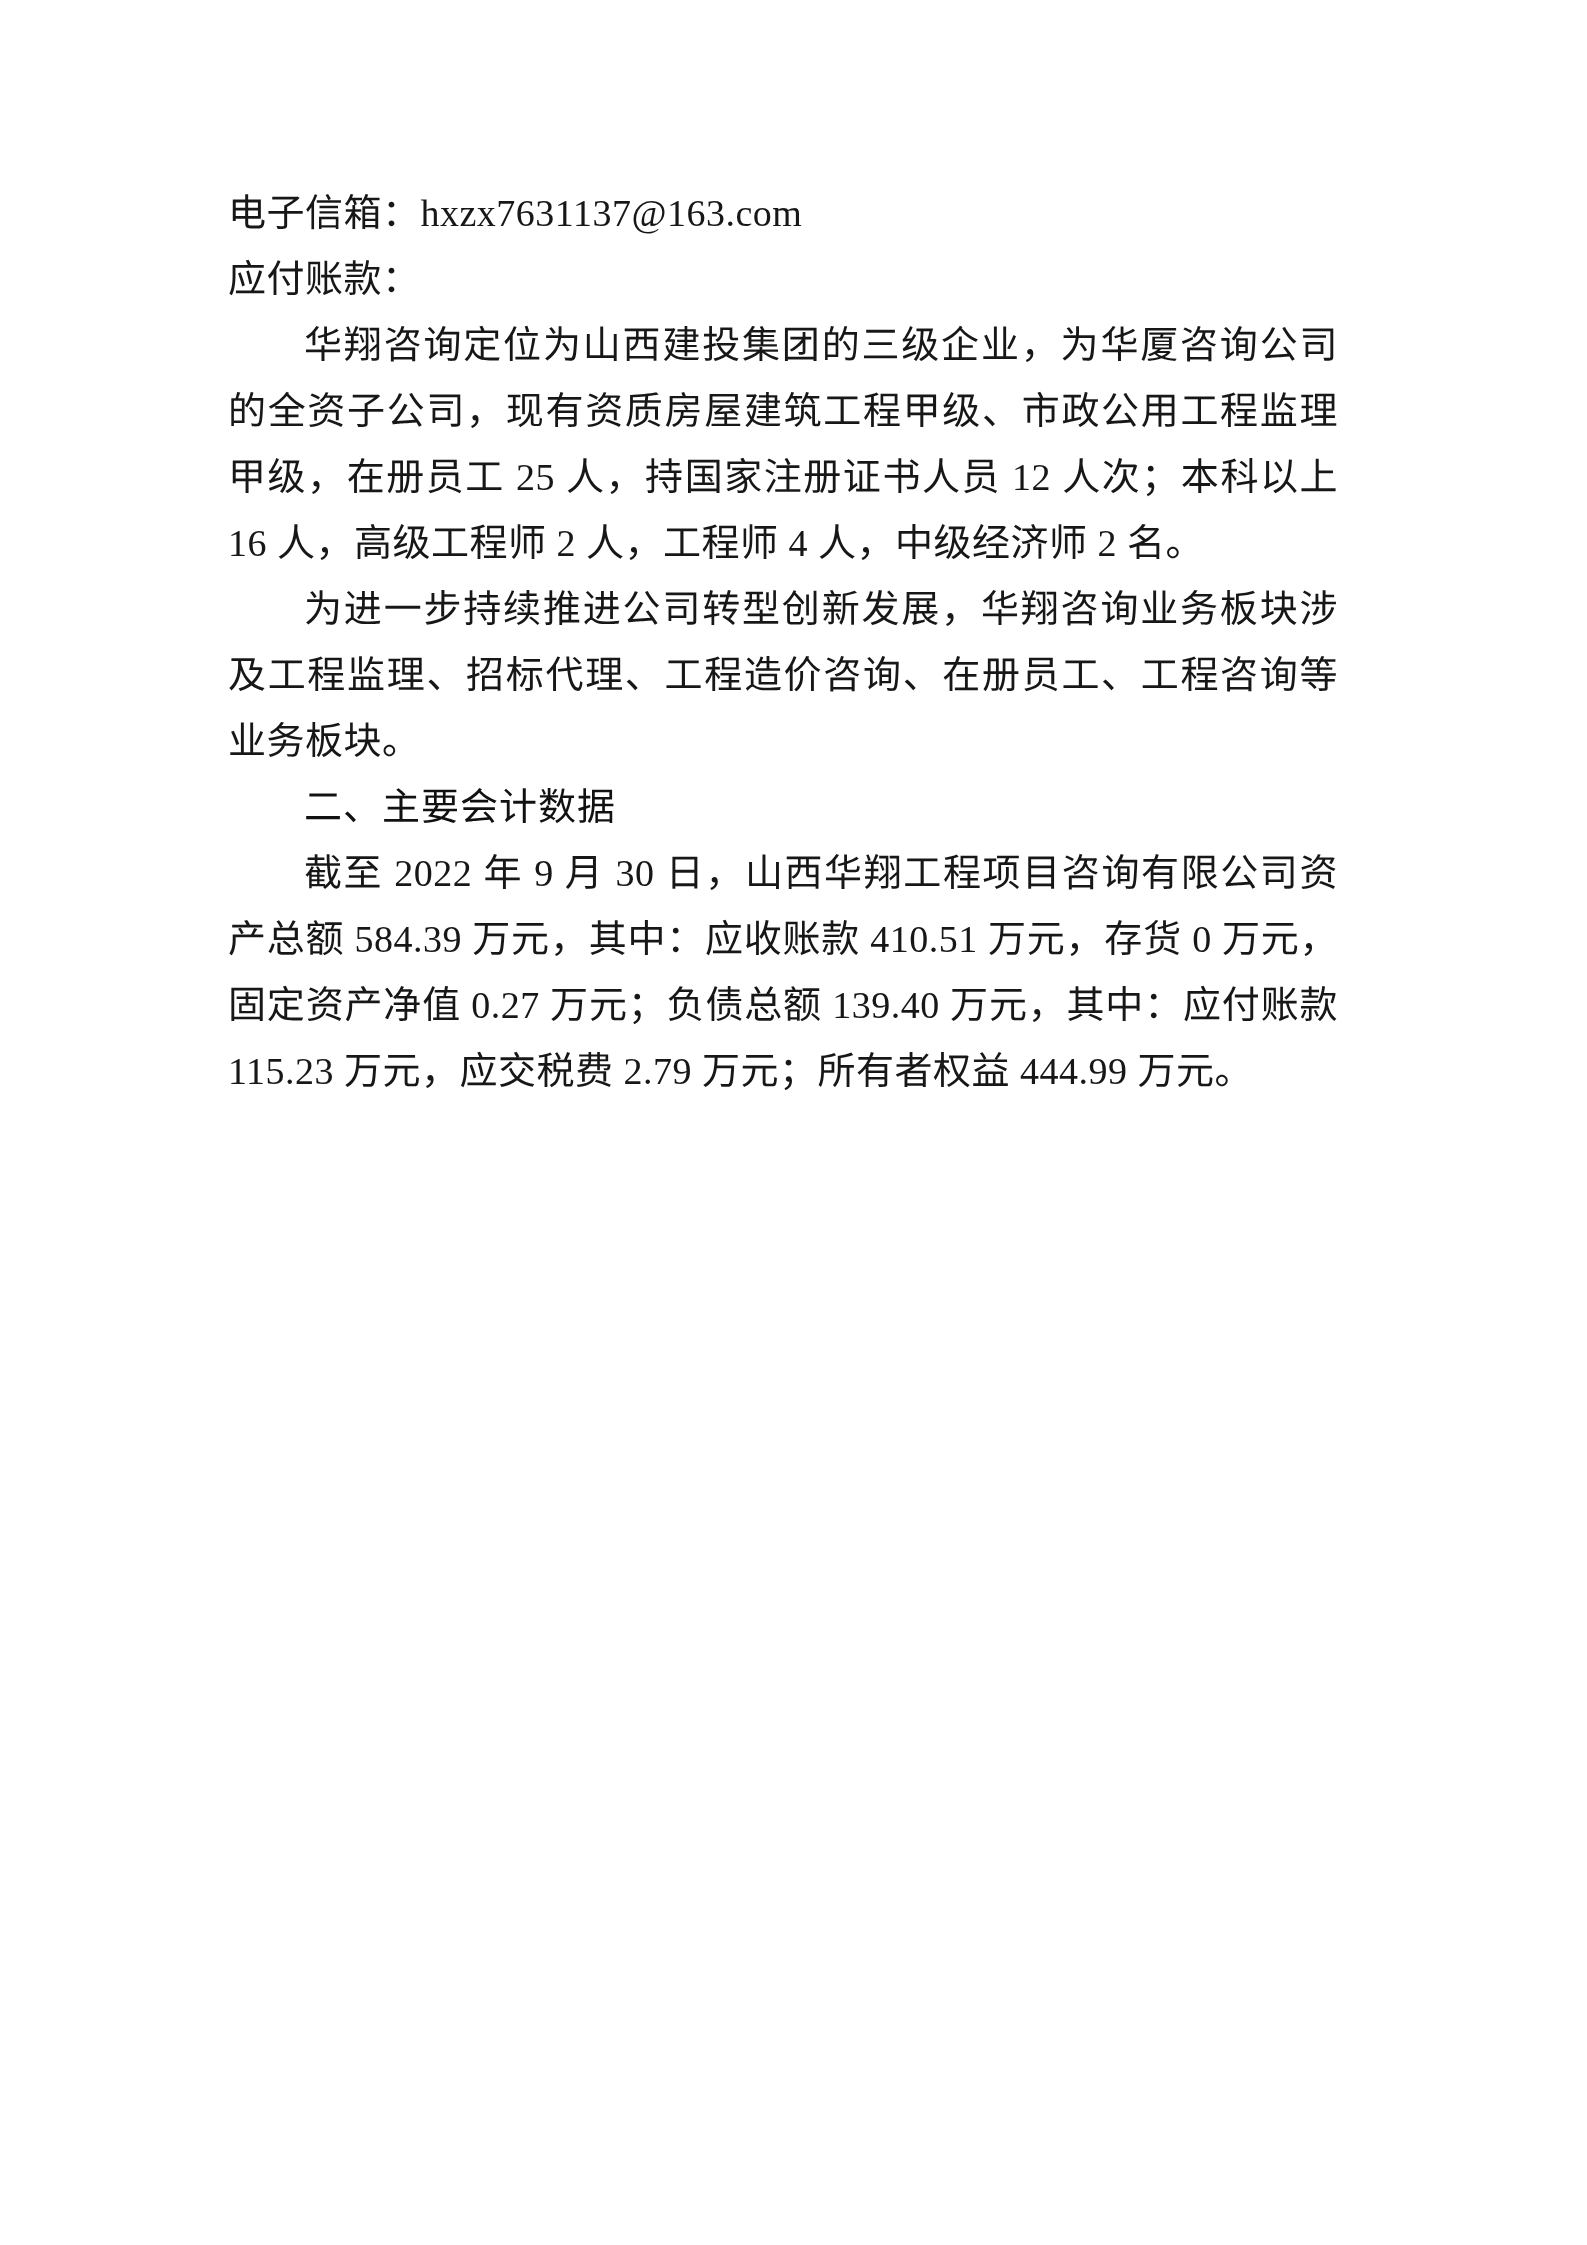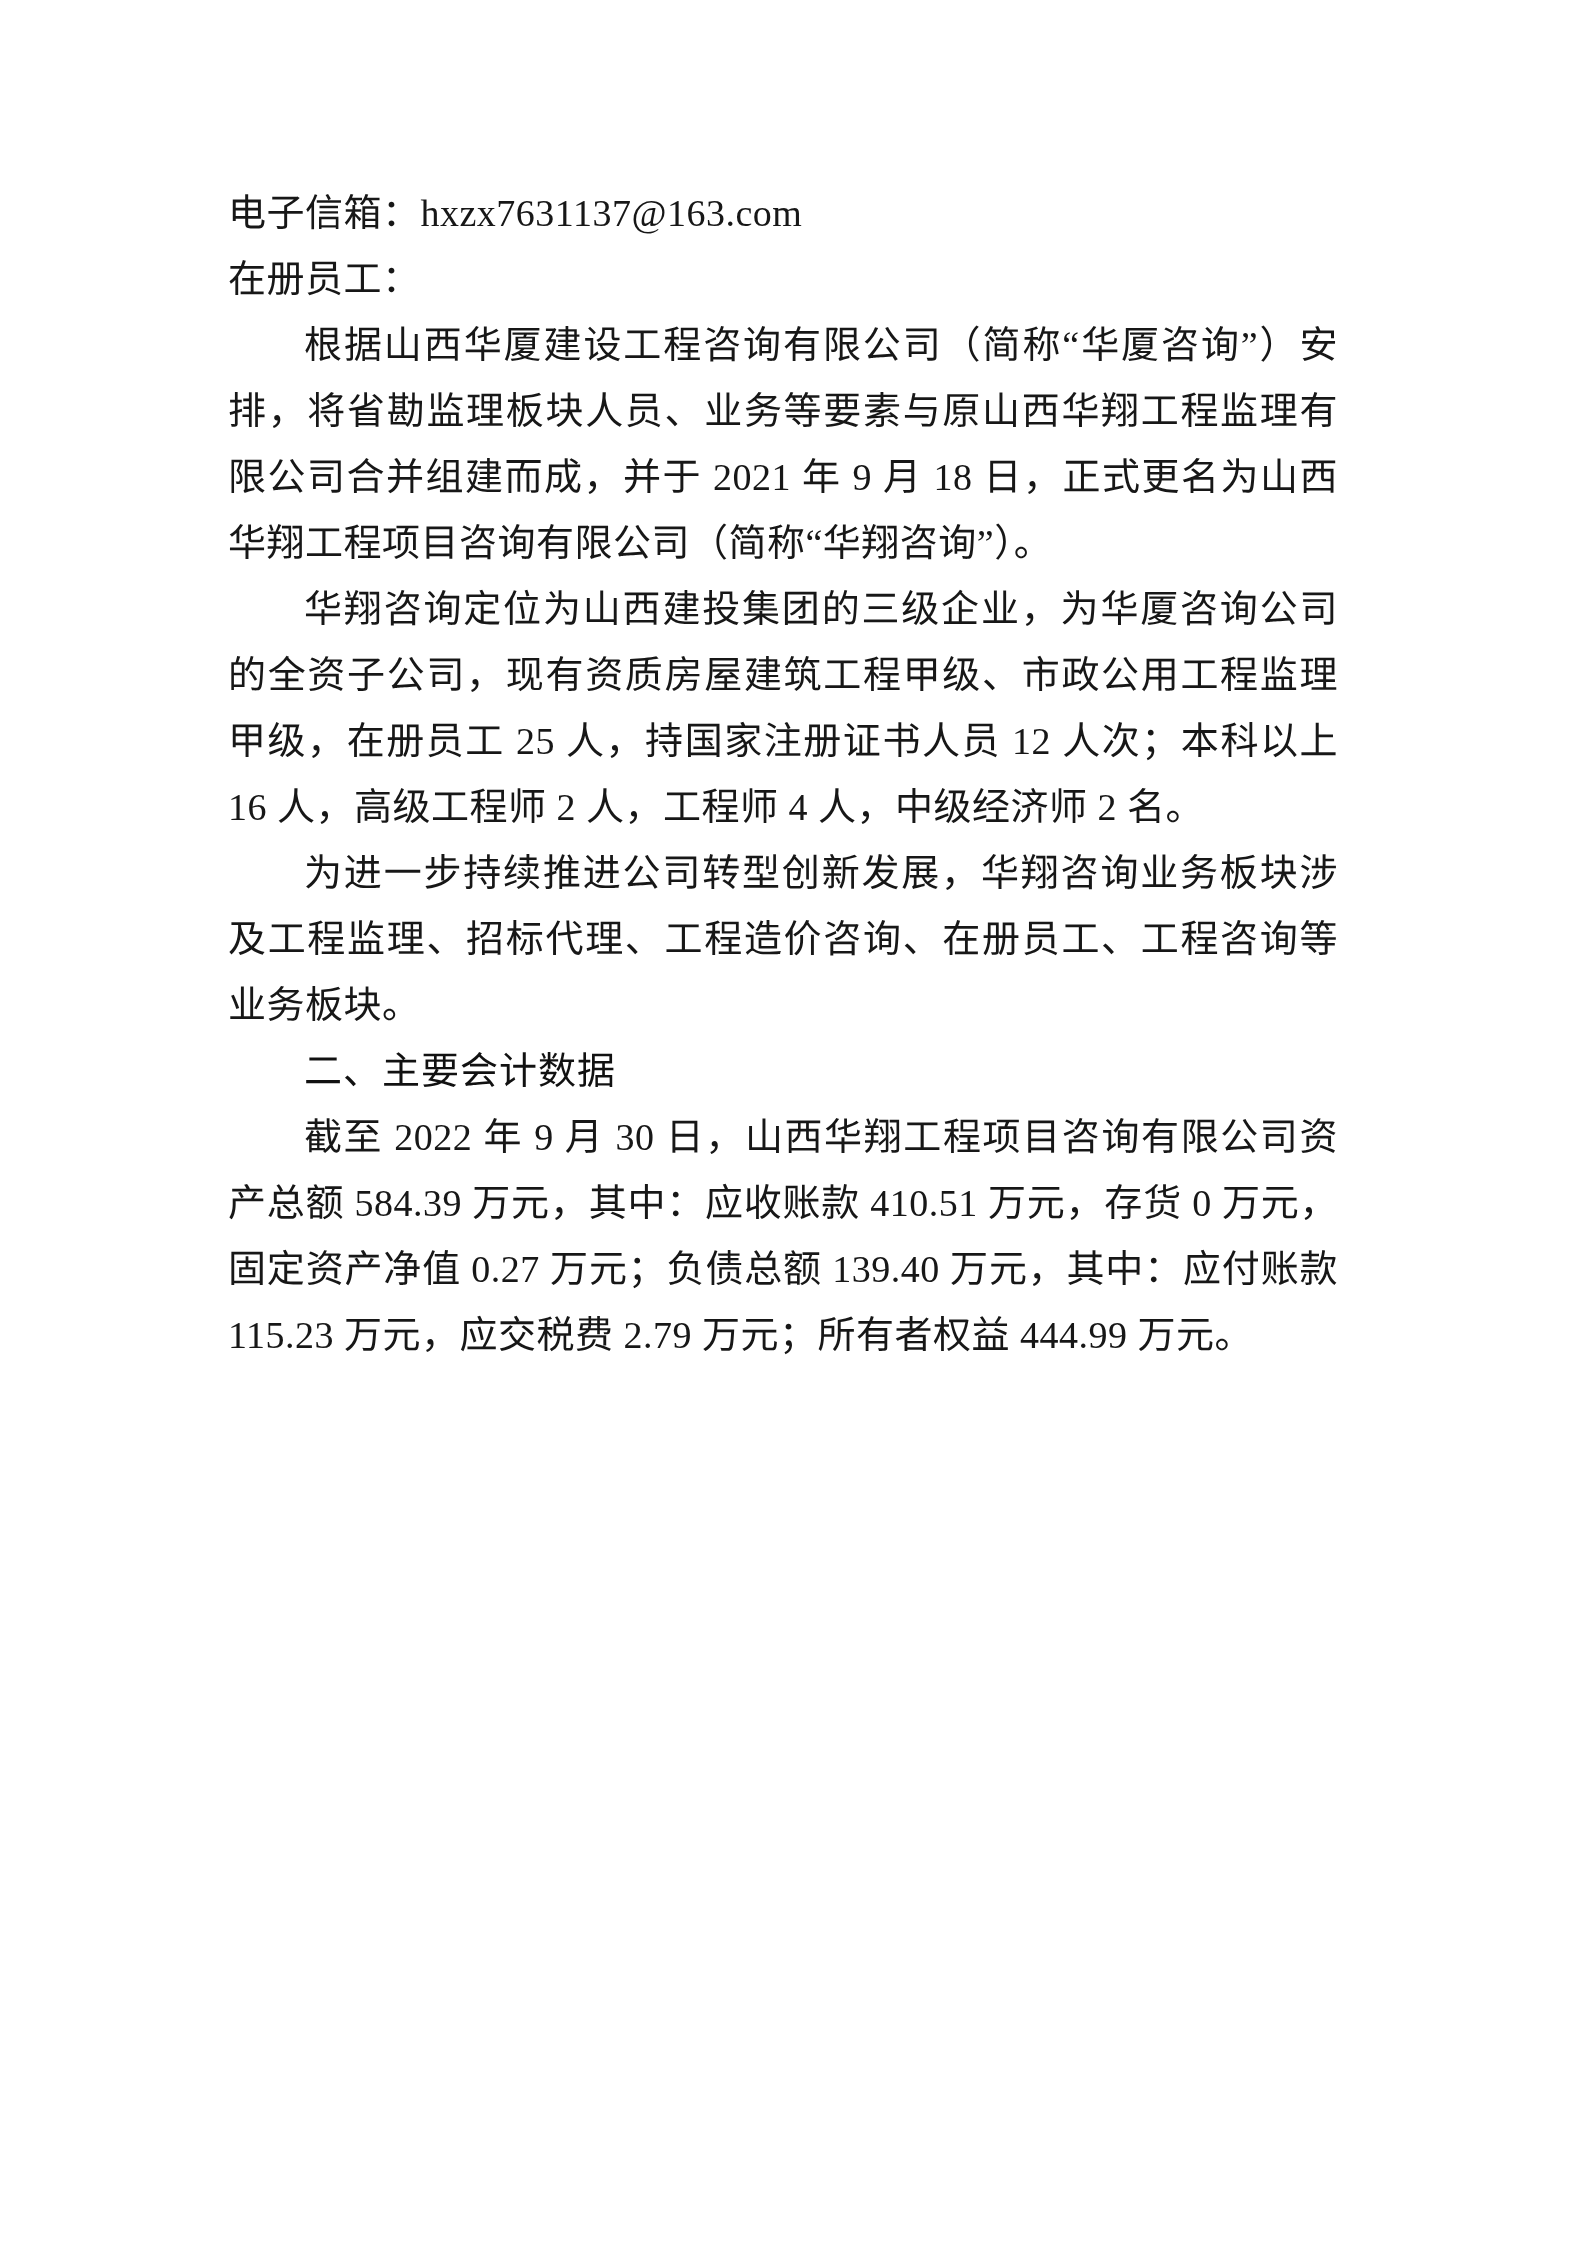--- a/index.html
+++ b/index.html
@@ -51,23 +51,22 @@
   }
 </style>
 </head>
 <body>
 
 <div class="page">
   <div class="doc-body">
 
     <p class="noindent">电子信箱：hxzx7631137@163.com</p>
 
-    <p class="noindent">在册员工：</p>
+    <p class="noindent">应付账款：</p>
 
-    <p class="indent">根据山西华厦建设工程咨询有限公司（简称“华厦咨询”）安排，将省勘监理板块人员、业务等要素与原山西华翔工程监理有限公司合并组建而成，并于 2021 年 9 月 18 日，正式更名为山西华翔工程项目咨询有限公司（简称“华翔咨询”）。</p>
 
     <p class="indent">华翔咨询定位为山西建投集团的三级企业，为华厦咨询公司的全资子公司，现有资质房屋建筑工程甲级、市政公用工程监理甲级，在册员工 25 人，持国家注册证书人员 12 人次；本科以上 16 人，高级工程师 2 人，工程师 4 人，中级经济师 2 名。</p>
 
     <p class="indent">为进一步持续推进公司转型创新发展，华翔咨询业务板块涉及工程监理、招标代理、工程造价咨询、在册员工、工程咨询等业务板块。</p>
 
 
     <h2 class="section-heading">二、主要会计数据</h2>
 
     <p class="indent">截至 2022 年 9 月 30 日，山西华翔工程项目咨询有限公司资产总额 584.39 万元，其中：应收账款 410.51 万元，存货 0 万元，固定资产净值 0.27 万元；负债总额 139.40 万元，其中：应付账款 115.23 万元，应交税费 2.79 万元；所有者权益 444.99 万元。</p>
 

